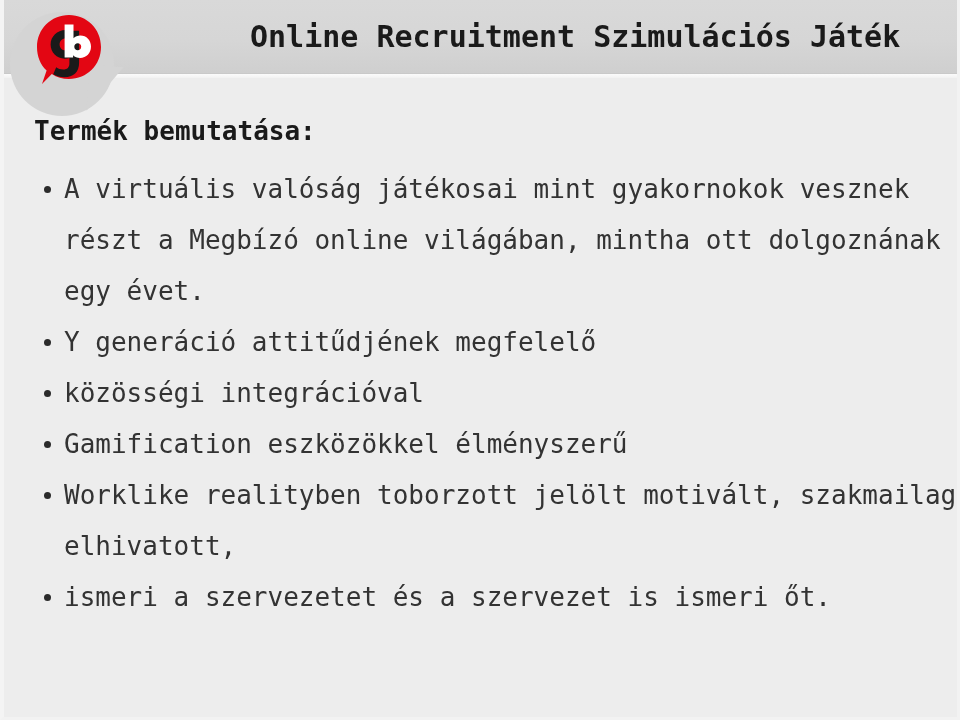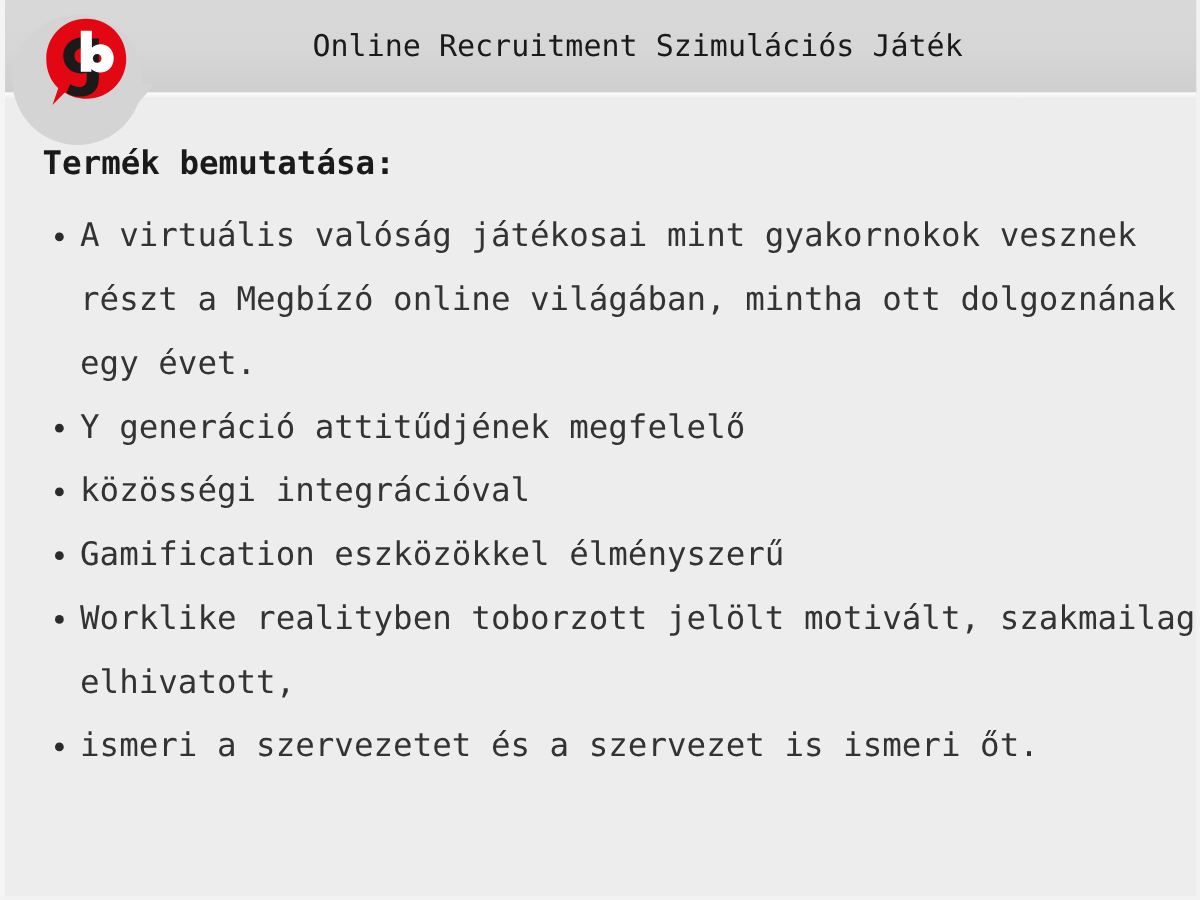--- a/index.html
+++ b/index.html
@@ -83,22 +83,22 @@
     width: 68px;
     height: 72px;
   }
 
   
   .header-title {
     position: absolute;
     left: 246px;
     top: 16px;
     width: 700px;
-    font-size: 24px;
-    font-weight: normal;
+    font-size: 30px;
+    font-weight: bold;
     letter-spacing: 0px;
     line-height: 42px;
     color: #1a1a1a;
     white-space: nowrap;
   }
 
   
   .content {
     position: absolute;
     left: 0;

